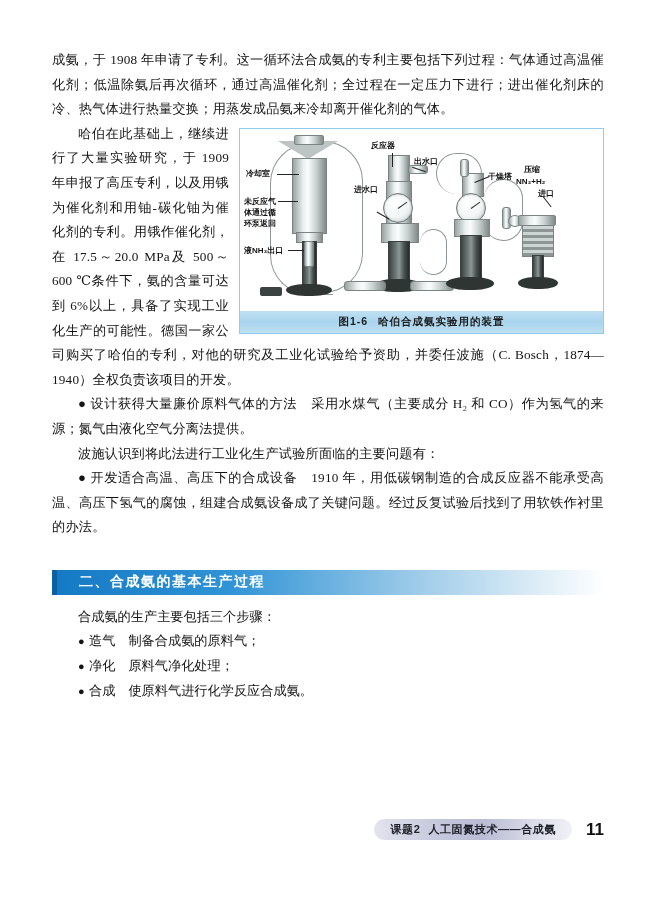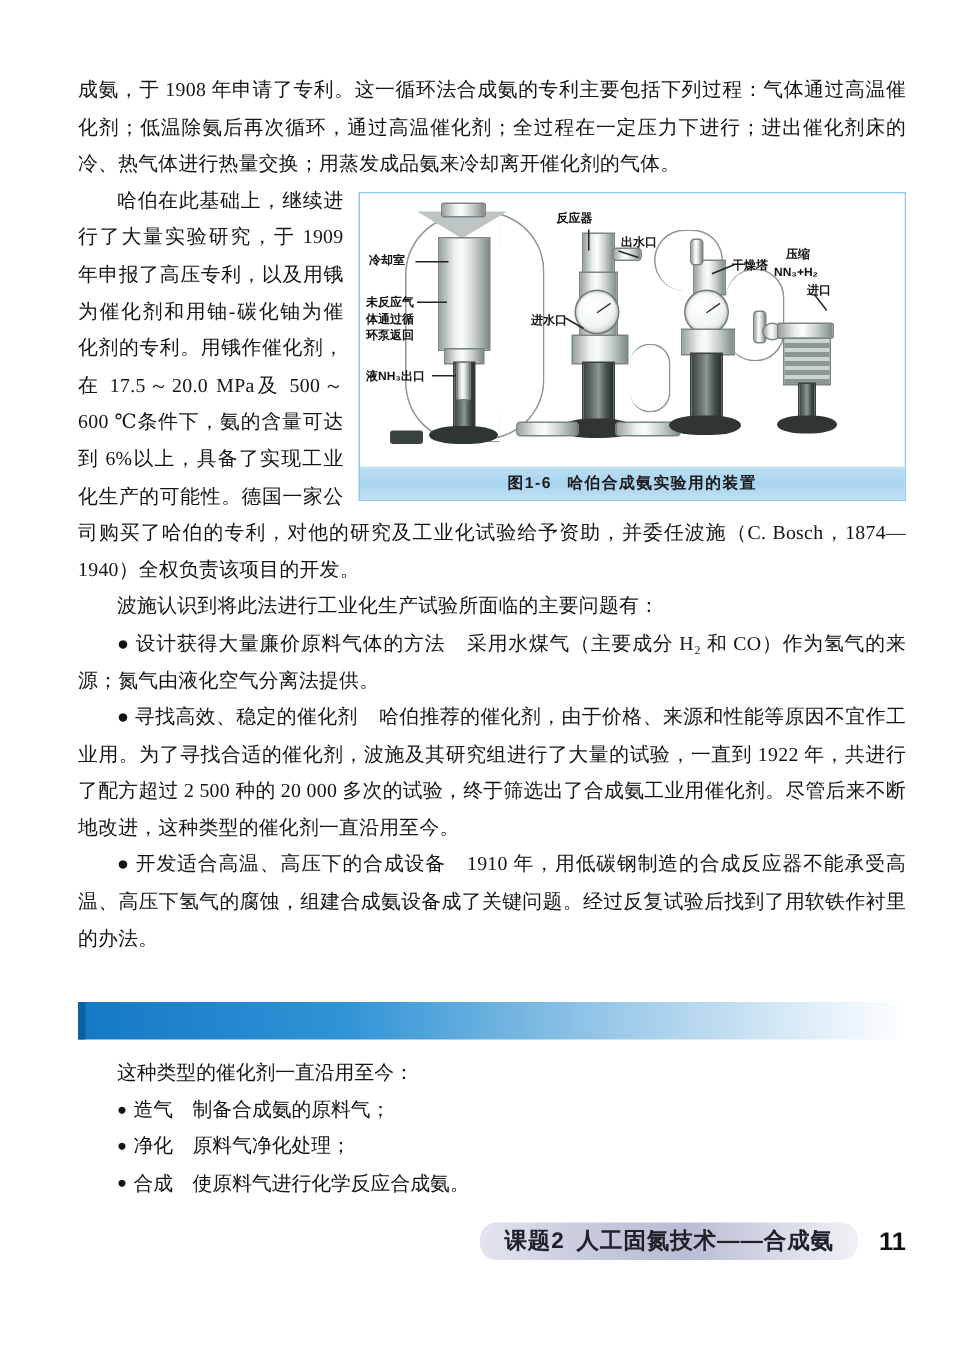--- a/index.html
+++ b/index.html
@@ -190,21 +190,21 @@
     bottom: 36px;
     display: flex;
     align-items: center;
   }
   .footer-pill {
     background: linear-gradient(to right, #e3e4ee 0%, #c7c9dd 30%, #b9bcd4 55%, #d9dbe8 80%, #f1f1f6 100%);
     border-radius: 11px;
     padding: 3px 16px 3px 16px;
     font-family: "Liberation Sans", sans-serif;
     font-weight: bold;
-    font-size: 15px;
+    font-size: 11px;
     color: #20222b;
     letter-spacing: 0.6px;
   }
   .footer-pill .f-gap { display:inline-block; width: 8px; }
   .page-num {
     margin-left: 14px;
     font-family: "Liberation Sans", sans-serif;
     font-weight: bold;
     font-size: 17px;
     color: #111;
@@ -261,21 +261,21 @@
           <div class="stand-base" style="left:134px; top:150px; width:48px; height:13px;"></div>
           <div class="cyl" style="left:104px; top:152px; width:40px; height:8px; border-radius:3px;"></div>
           <div class="cyl" style="left:170px; top:152px; width:42px; height:8px; border-radius:3px;"></div>
           <div class="tube" style="left:180px; top:100px; width:26px; height:44px; border-left:none;"></div>
 
           <span class="lbl" style="left:131px; top:12px;">反应器</span>
           <div class="leader" style="left:152px; top:24px; width:1px; height:14px; background:#222;"></div>
           <span class="lbl" style="left:174px; top:28px;">出水口</span>
           <div class="leader" style="left:172px; top:40px; width:14px; transform:rotate(18deg);"></div>
 
-          <span class="lbl" style="left:114px; top:80px;">进水口</span>
+          <span class="lbl" style="left:114px; top:56px;">进水口</span>
           <div class="leader" style="left:136px; top:86px; width:14px; transform:rotate(30deg);"></div>
 
           <div class="tube" style="left:196px; top:24px; width:44px; height:40px; border-bottom:none;"></div>
           <div class="cyl" style="left:222px; top:44px; width:20px; height:22px;"></div>
           <div class="cyl" style="left:220px; top:30px; width:7px; height:16px; border-radius:3px;"></div>
           <div class="gauge" style="left:216px; top:64px; width:28px; height:28px;"></div>
           <div class="cyl" style="left:214px; top:90px; width:34px; height:16px;"></div>
           <div class="cyl-dark" style="left:220px; top:106px; width:20px; height:46px;"></div>
           <div class="stand-base" style="left:206px; top:148px; width:48px; height:13px;"></div>
           <div class="tube" style="left:244px; top:50px; width:38px; height:60px; border-left:none;"></div>
@@ -297,34 +297,34 @@
 
         </div>
         <div class="figure-caption">
           <span>图1-6</span><span class="caption-gap"></span><span>哈伯合成氨实验用的装置</span>
         </div>
       </div>
     </div>
 
     <p class="body indent">哈伯在此基础上，继续进行了大量实验研究，于 1909 年申报了高压专利，以及用锇为催化剂和用铀-碳化铀为催化剂的专利。用锇作催化剂，在 17.5～20.0 MPa及 500～600 ℃条件下，氨的含量可达到 6%以上，具备了实现工业化生产的可能性。德国一家公司购买了哈伯的专利，对他的研究及工业化试验给予资助，并委任波施（C. Bosch，1874—1940）全权负责该项目的开发。</p>
 
+    <p class="body indent"><span>● 设计获得大量廉价原料气体的方法</span><span class="para-gap"></span><span>采用水煤气（主要成分 H₂ 和 CO）作为氢气的来源；氮气由液化空气分离法提供。</span></p>
+
     <p class="body indent">波施认识到将此法进行工业化生产试验所面临的主要问题有：</p>
 
-    <p class="body indent"><span>● 设计获得大量廉价原料气体的方法</span><span class="para-gap"></span><span>采用水煤气（主要成分 H₂ 和 CO）作为氢气的来源；氮气由液化空气分离法提供。</span></p>
-
-    <p class="body indent"><span>● 寻找高效、稳定的催化剂</span><span class="para-gap"></span><span>哈伯推荐的催化剂，由于价格、来源和性能等原因不宜作工业用。为了寻找合适的催化剂，波施及其研究组进行了大量的试验，一直到 1922 年，共进行了配方超过 2 500 种的 20 000 多次的试验，终于筛选出了合成氨工业用催化剂。尽管后来不断地改进，这种类型的催化剂一直沿用至今。</span></p>
 
     <p class="body indent"><span>● 开发适合高温、高压下的合成设备</span><span class="para-gap"></span><span>1910 年，用低碳钢制造的合成反应器不能承受高温、高压下氢气的腐蚀，组建合成氨设备成了关键问题。经过反复试验后找到了用软铁作衬里的办法。</span></p>
 
 
     <div class="section-bar">
       <div class="tick"></div>
+      <div class="sect-title">二、合成氨的基本生产过程</div>
     </div>
 
-    <div class="lead-line">这种类型的催化剂一直沿用至今：</div>
+    <div class="lead-line">合成氨的生产主要包括三个步骤：</div>
 
     <ul class="steps">
       <li>
         <span class="bullet bullet-dot">●</span><span class="item-body">造气</span><span class="step-gap"></span><span>制备合成氨的原料气；</span>
       </li>
       <li>
         <span class="bullet bullet-dot">●</span><span class="item-body">净化</span><span class="step-gap"></span><span>原料气净化处理；</span>
       </li>
       <li>
         <span class="bullet bullet-dot">●</span><span class="item-body">合成</span><span class="step-gap"></span><span>使原料气进行化学反应合成氨。</span>

